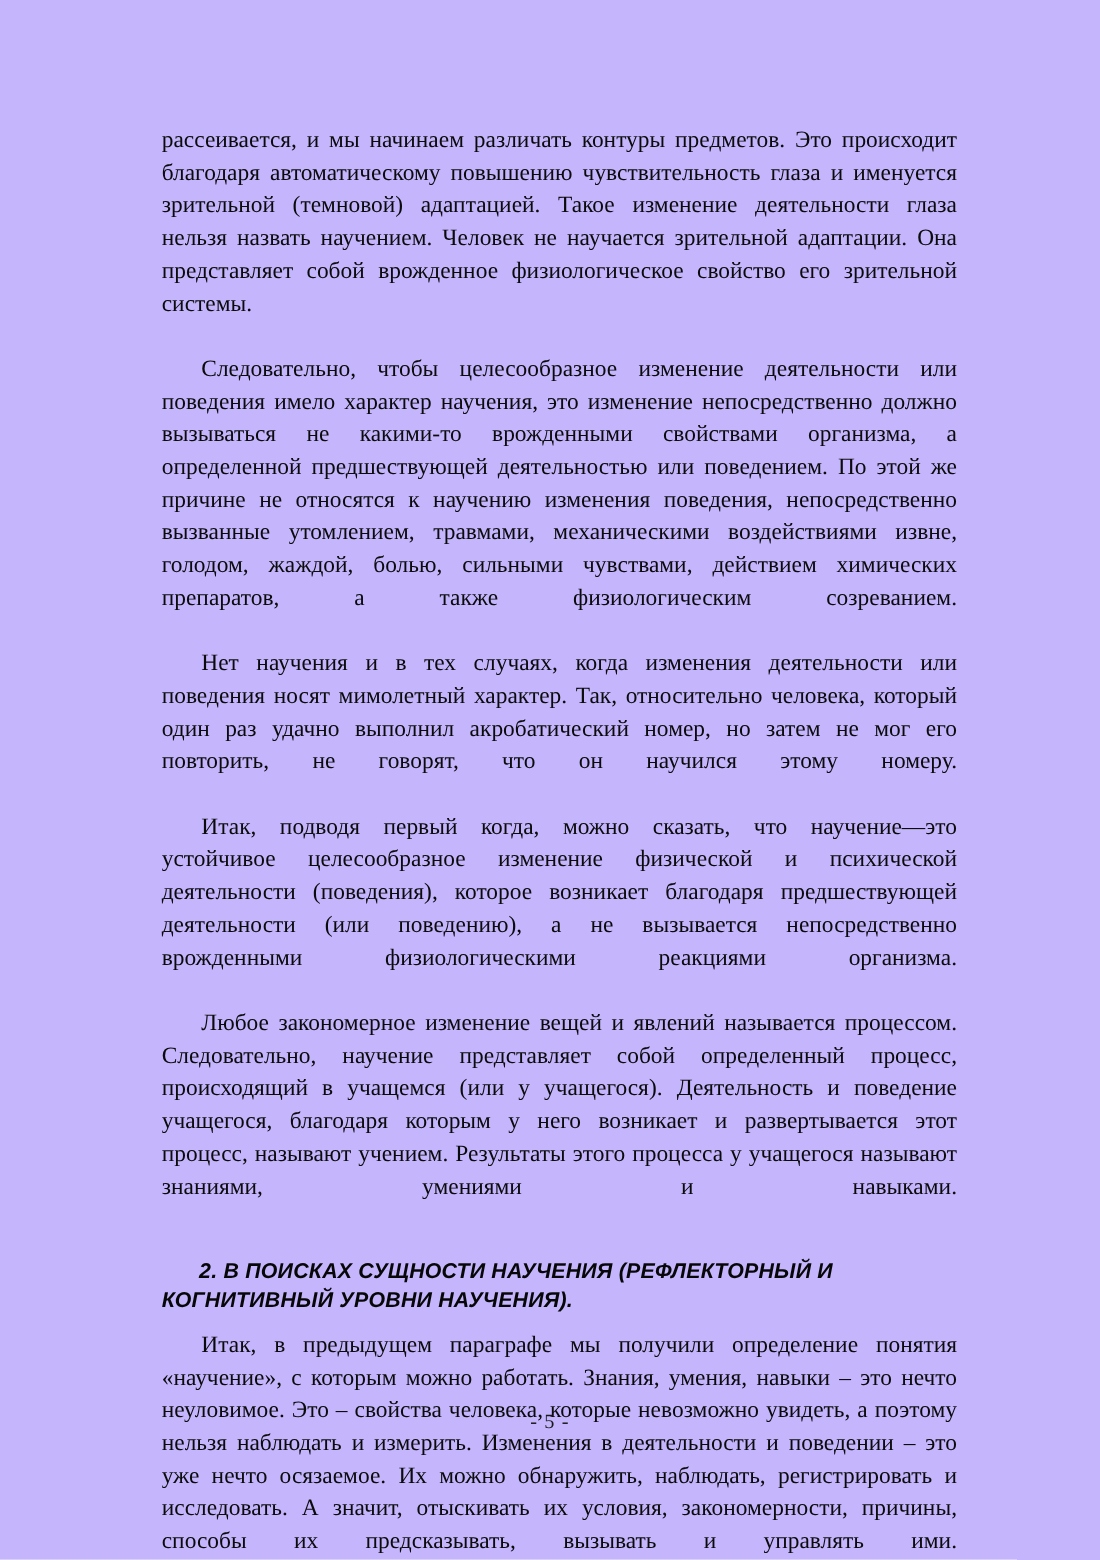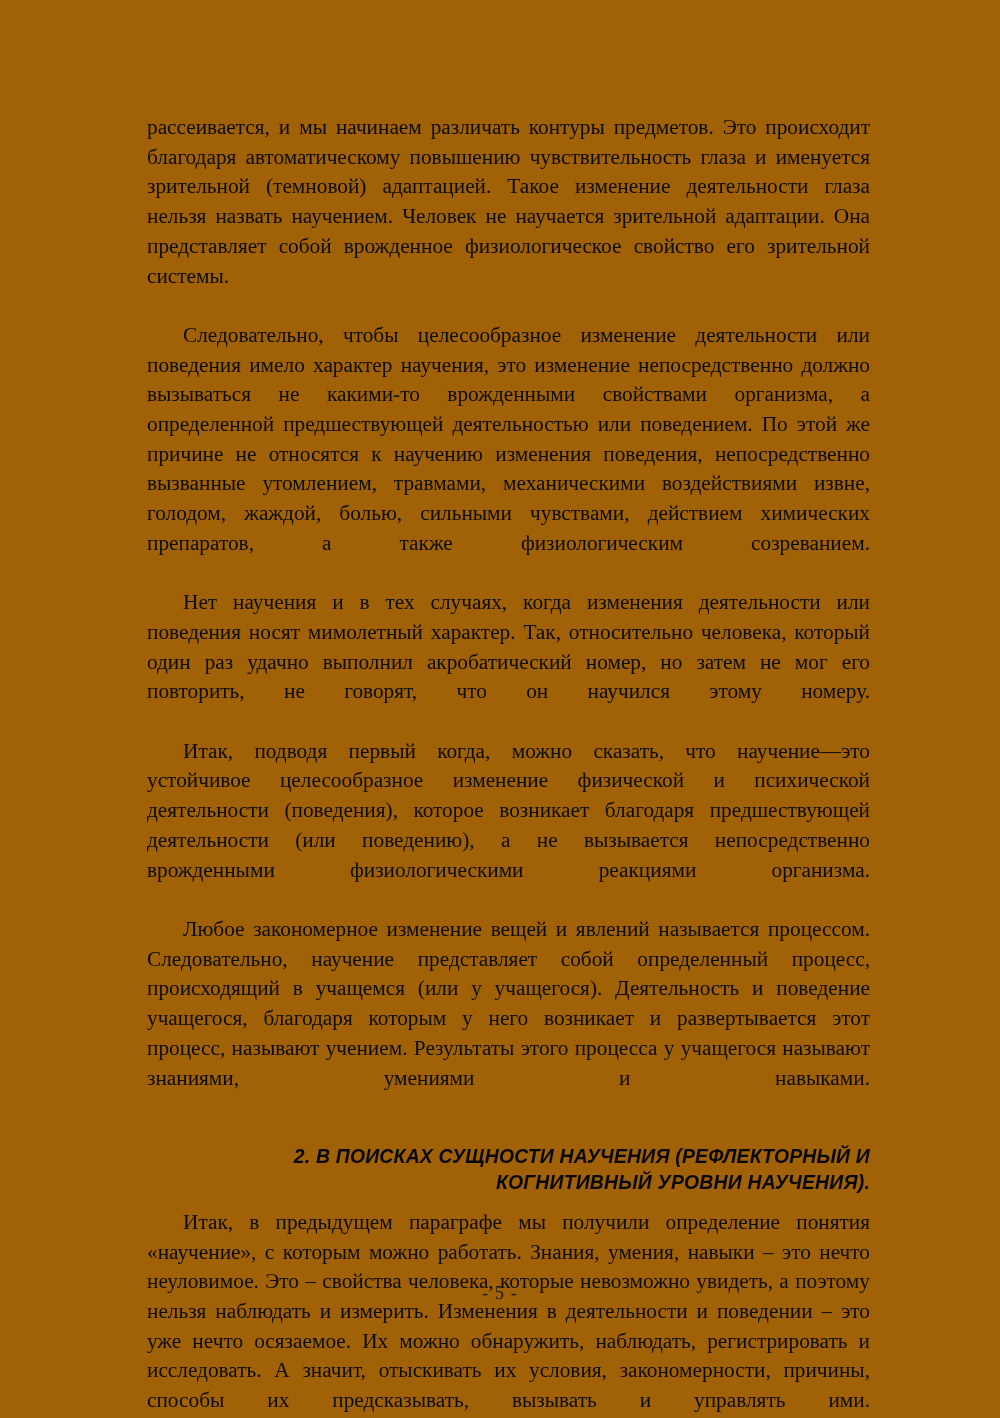--- a/index.html
+++ b/index.html
@@ -13,21 +13,21 @@
     height: 1418px;
     overflow: hidden;
     font-family: "Liberation Serif", "DejaVu Serif", serif;
     color: #000000;
   }
 
   .page {
     position: relative;
     width: 1000px;
     height: 1418px;
-    background: #a16207;
+    background: #c4b5fd;
     box-sizing: border-box;
   }
 
   .text-column {
     position: absolute;
     left: 147px;
     top: 113px;
     width: 723px;
   }
 
@@ -59,21 +59,21 @@
     margin: 0;
     padding: 0;
     text-indent: 34px;
     font-family: "Liberation Sans", "DejaVu Sans", sans-serif;
     font-weight: bold;
     font-style: italic;
     font-size: 19.4px;
     line-height: 26px;
     letter-spacing: 0.2px;
     color: #070707;
-    text-align: right;
+    text-align: left;
   }
 
   .gap-before-heading { height: 20px; }
   .gap-after-heading  { height: 13px; }
 
   .page-number {
     position: absolute;
     left: 0;
     right: 0;
     top: 1283px;

